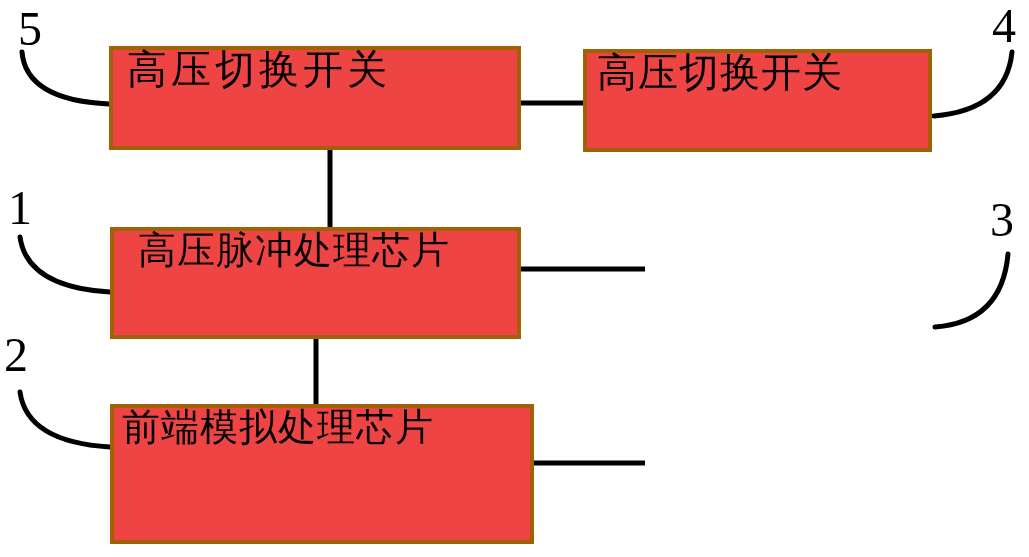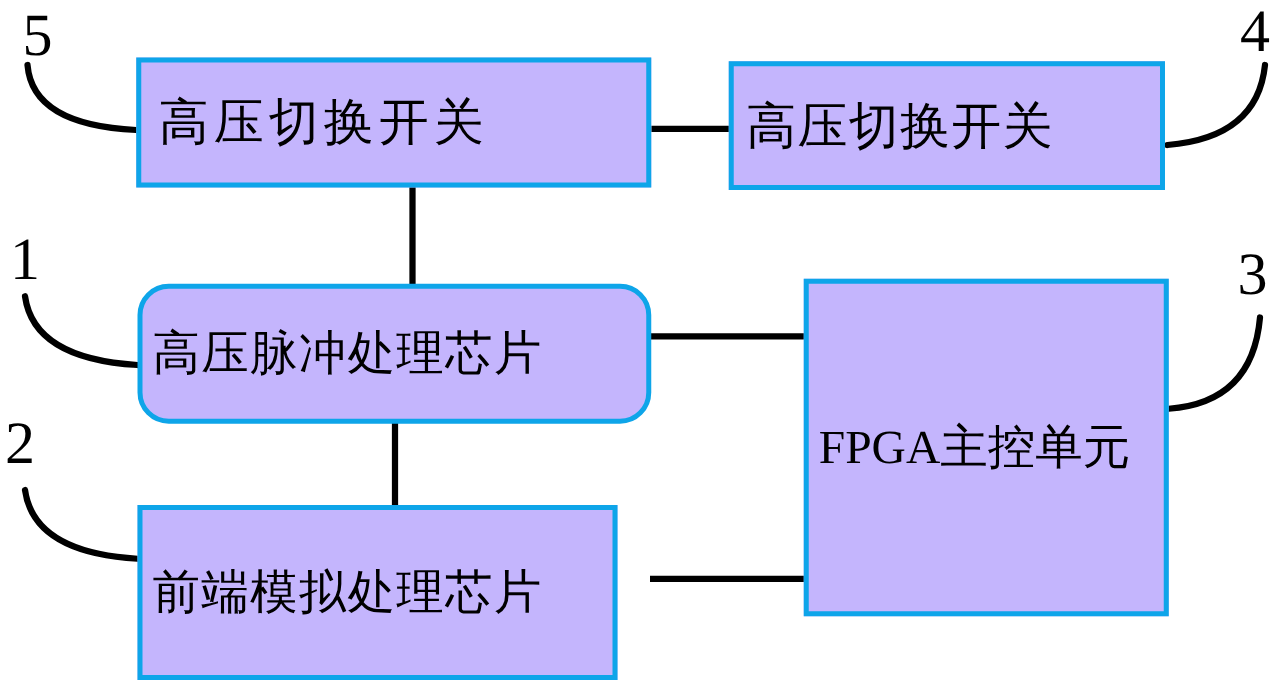--- a/index.html
+++ b/index.html
@@ -20,39 +20,38 @@
     position: absolute;
     left: 0;
     top: 0;
     width: 1029px;
     height: 557px;
     z-index: 1;
   }
   .block {
     position: absolute;
     box-sizing: border-box;
-    border: 4px solid #0ea5e9;
-    background: #c4b5fd;
+    border: 4px solid #a16207;
+    background: #ef4444;
     display: flex;
-    align-items: center;
     z-index: 2;
   }
   .blk-label {
     font-size: 40px;
     line-height: 1;
     white-space: nowrap;
     font-family: "Liberation Serif", "DejaVu Serif", serif;
   }
   #blk-switch        { left: 109px; top: 46px;  width: 412px; height: 104px; padding-left: 14px; }
   #blk-switch .blk-label { letter-spacing: 4px; }
   #blk-transducer    { left: 583px; top: 49px;  width: 349px; height: 103px; padding-left: 10px; }
   #blk-transducer .blk-label { letter-spacing: 1px; }
-  #blk-pulse         { left: 110px; top: 227px; width: 411px; height: 112px; padding-left: 8px; border-radius: 25px; }
+  #blk-pulse         { left: 110px; top: 227px; width: 411px; height: 112px; padding-left: 24px; }
   #blk-pulse .blk-label { font-size: 38px; letter-spacing: 1px; }
-  #blk-analog        { left: 110px; top: 404px; width: 384px; height: 140px; padding-left: 8px; }
+  #blk-analog        { left: 110px; top: 404px; width: 424px; height: 140px; padding-left: 8px; }
   #blk-analog .blk-label { font-size: 38px; letter-spacing: 1px; }
   #blk-fpga          { left: 643px; top: 223px; width: 292px; height: 270px; padding-left: 8px; }
   #blk-fpga .blk-label { font-size: 38px; letter-spacing: 0; }
   .ref-num {
     position: absolute;
     font-size: 48px;
     line-height: 1;
     z-index: 3;
     font-family: "Liberation Serif", "DejaVu Serif", serif;
   }
@@ -91,23 +90,20 @@
   </div>
 
   <div class="block" id="blk-pulse">
     <span class="blk-label">高压脉冲处理芯片</span>
   </div>
 
   <div class="block" id="blk-analog">
     <span class="blk-label">前端模拟处理芯片</span>
   </div>
 
-  <div class="block" id="blk-fpga">
-    <span class="blk-label">FPGA主控单元</span>
-  </div>
 
   <div class="ref-num" id="ref-5">5</div>
   <div class="ref-num" id="ref-4">4</div>
   <div class="ref-num" id="ref-1">1</div>
   <div class="ref-num" id="ref-2">2</div>
   <div class="ref-num" id="ref-3">3</div>
 
 </div>
 
 </body></html>

